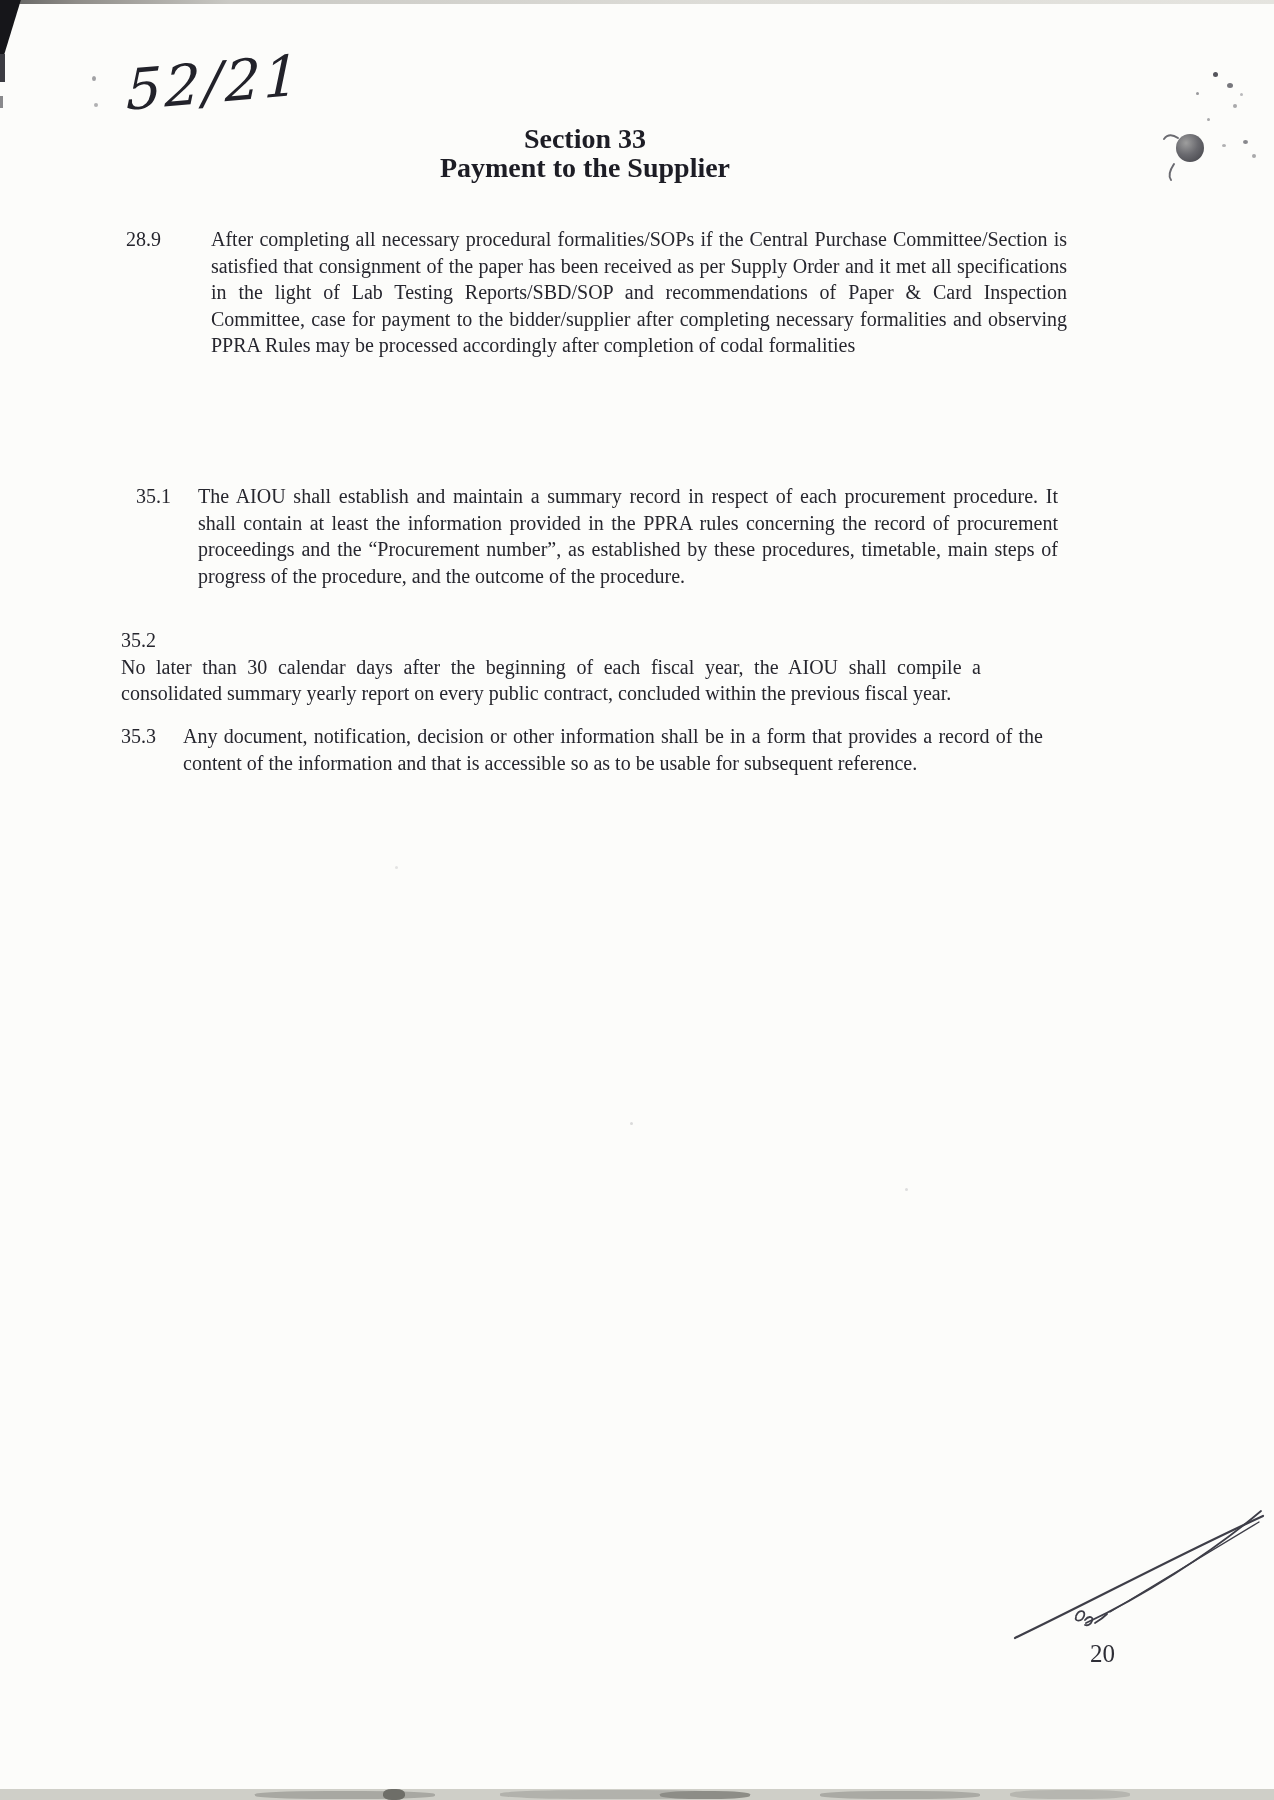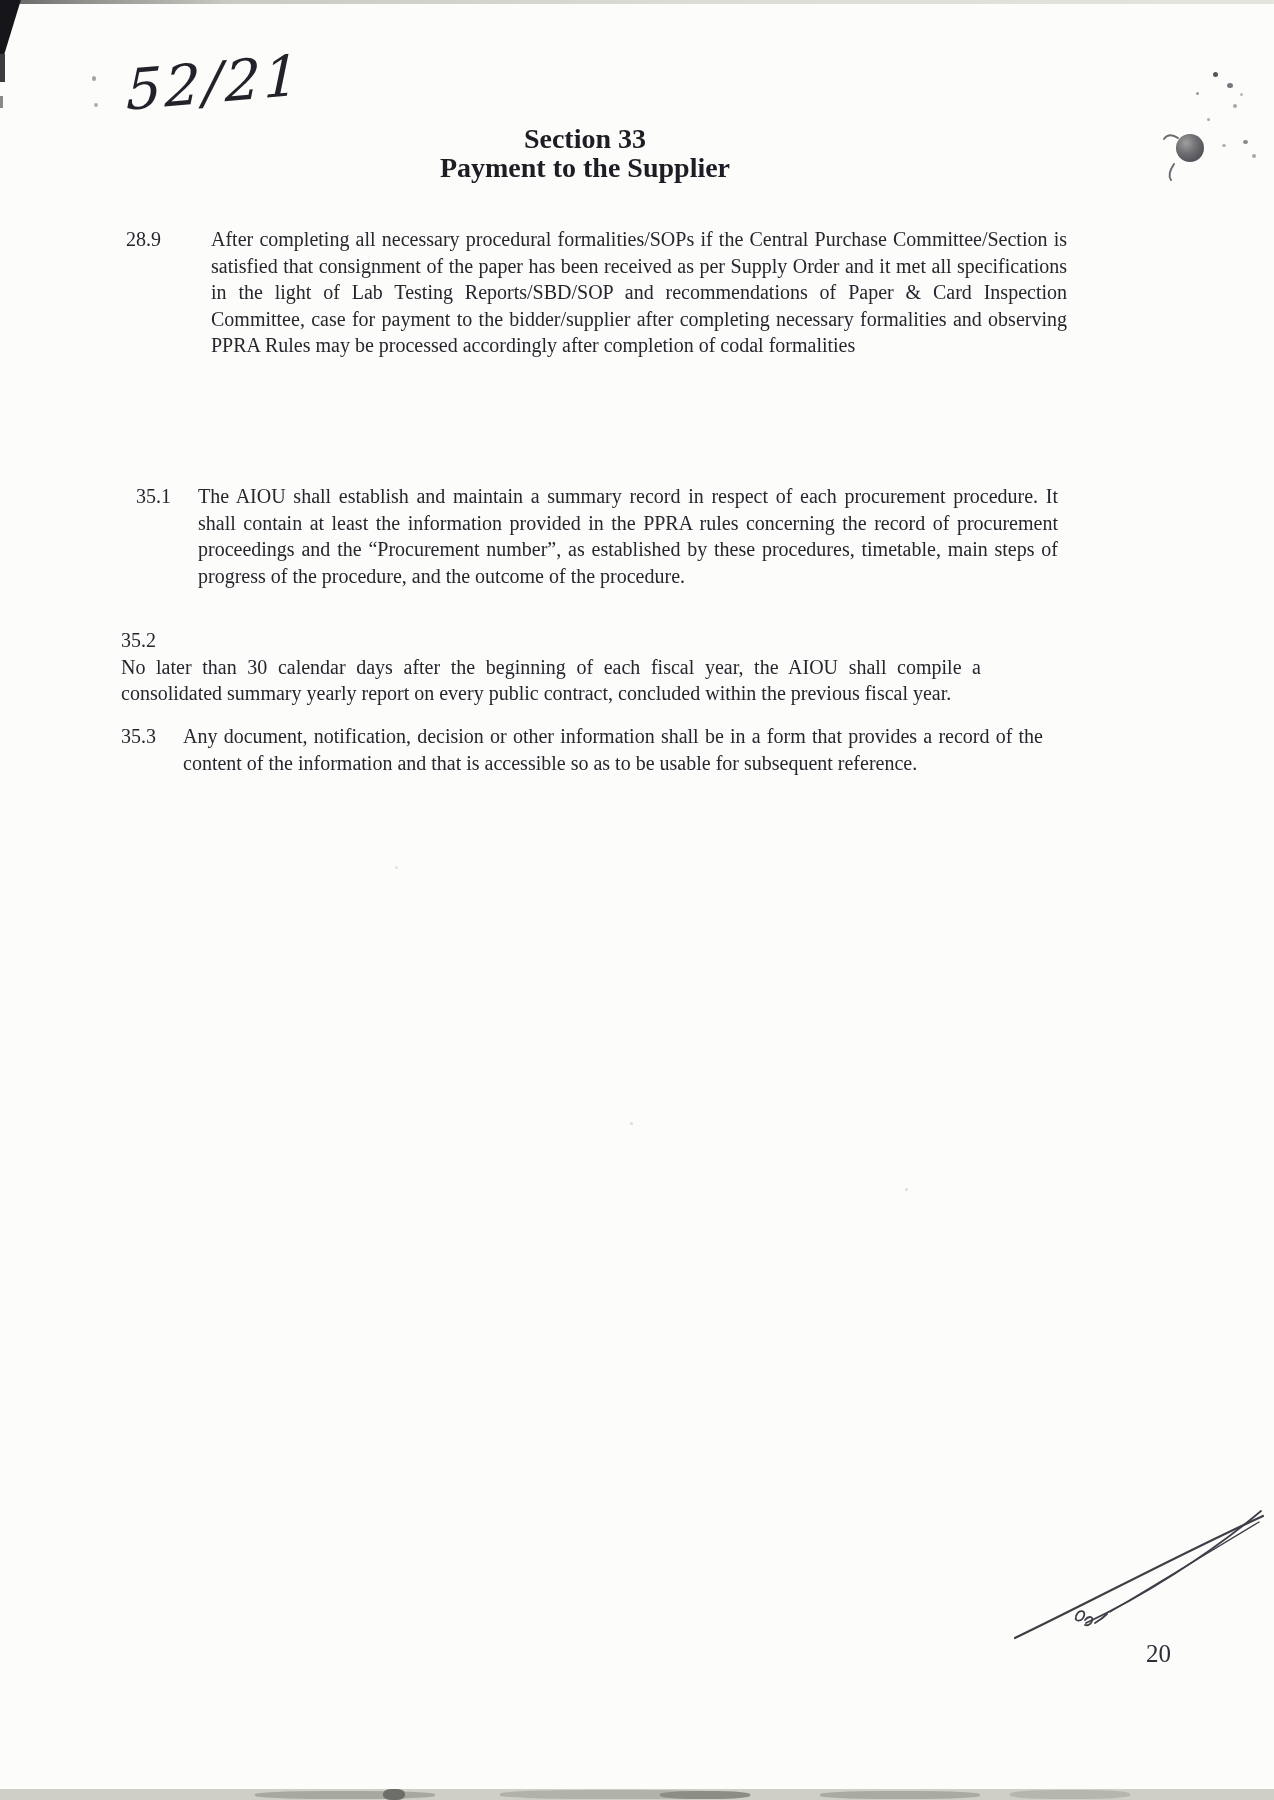--- a/index.html
+++ b/index.html
@@ -71,21 +71,21 @@
 
   .clause-351 { left: 136px; top: 483px; }
   .clause-352 { left: 121px; top: 627px; flex-direction: column; }
   .clause-353 { left: 121px; top: 723px; }
   .clause-351 .num, .clause-352 .num, .clause-353 .num { width: 62px; }
   .clause-351 .txt, .clause-352 .txt, .clause-353 .txt { width: 860px; }
 
   
   .signature { position: absolute; left: 980px; top: 1502px; }
   .page-number {
-    position: absolute; left: 1146px; top: 1640px;
+    position: absolute; left: 1090px; top: 1640px;
     font-size: 25px; color: #2e2e36;
   }
 </style>
 </head>
 <body>
 
 <div class="page">
 
   <div class="top-edge-line"></div>
   <div class="corner-wedge"></div>

